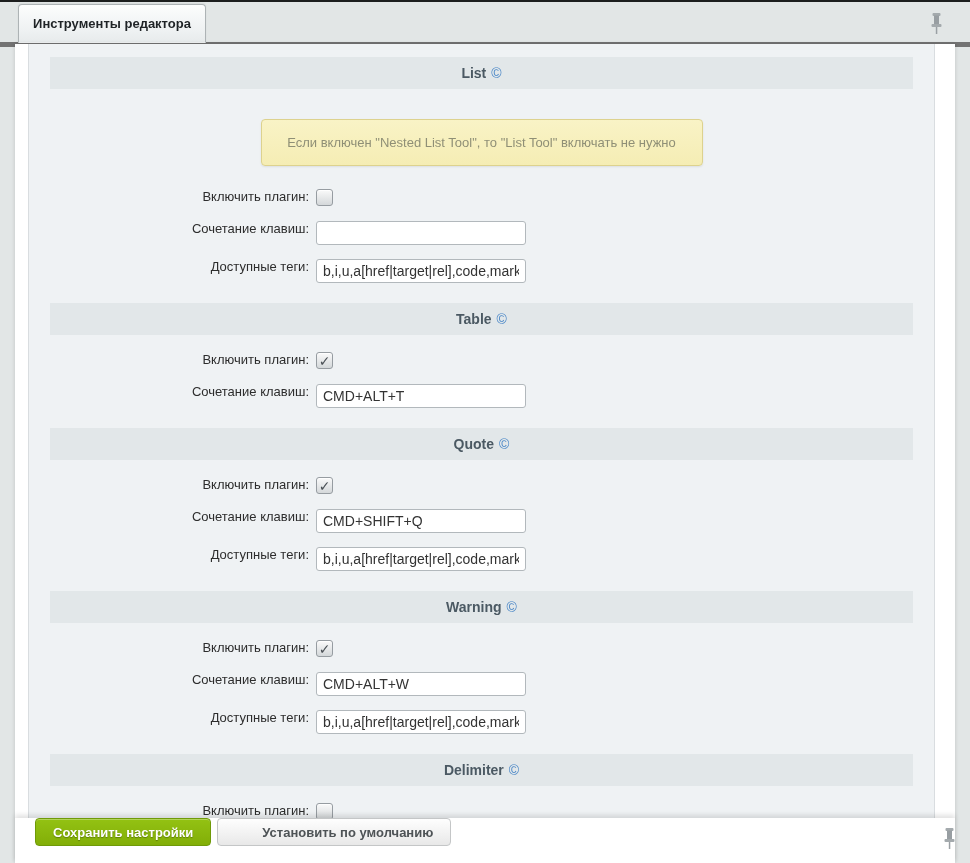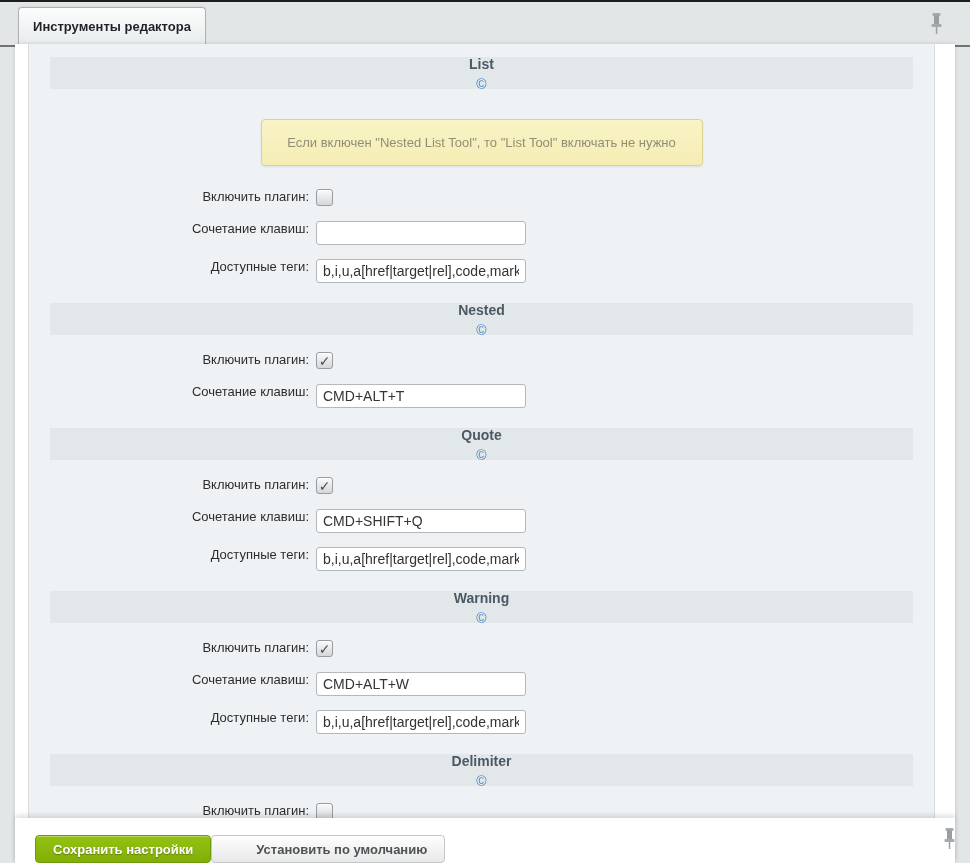--- a/index.html
+++ b/index.html
@@ -11,21 +11,21 @@
     background-image:
       radial-gradient(rgba(255,255,255,0.55) 18%, transparent 19%),
       radial-gradient(rgba(170,178,178,0.28) 18%, transparent 19%);
     background-size:4px 4px;
     background-position:0 0, 2px 2px;
     position:relative;
   }
 
   
   .topline { height:2px; background:#1c1e1e; }
-  .tabbar { height:45px; position:relative; border-bottom:2px solid #737373; }
+  .tabbar { height:45px; position:relative; border-bottom:5px solid #737373; }
   .tab {
     position:absolute; left:18px; bottom:-1px; height:39px; width:188px;
     background:linear-gradient(#fcfdfd,#eef1f2 70%,#e7ebec);
     border:1px solid #adb3b5; border-bottom:1px solid #f2f4f5;
     border-radius:4px 4px 0 0;
     display:flex; align-items:center; justify-content:center;
     font-size:13px; font-weight:bold; color:#1f2326;
     box-shadow:0 -1px 2px rgba(0,0,0,0.06);
     cursor:pointer;
   }
@@ -44,21 +44,21 @@
     background:#eff2f4;
     border-left:1px solid #d9dde0; border-right:1px solid #d9dde0;
     overflow:hidden;
     padding-top:13px;
   }
 
   
   .section { margin-bottom:20px; }
   .section-header {
     height:32px; margin:0 21px; background:#e2e7e9;
-    display:flex; align-items:center; justify-content:center; gap:5px;flex-direction:column;
+    display:flex; align-items:center; justify-content:center; gap:5px;
   }
   .section-title { font-size:14px; font-weight:bold; color:#4b5963; }
   .help-icon { font-size:14px; color:#4a87c7; text-decoration:none; cursor:pointer; line-height:1; }
 
   .notice {
     display:block; width:442px; margin:30px auto 23px auto;
     background:linear-gradient(#f9f3c6,#f5edb4);
     border:1px solid #ddd28e; border-radius:4px;
     padding:15px 10px; text-align:center;
     font-size:13px; color:#8f8f76;
@@ -85,21 +85,21 @@
   .checkbox::after {
     content:""; font-size:14px; font-weight:bold; color:#4b5156; line-height:1;
   }
   .checkbox[data-checked="true"]::after { content:"\2713"; }
 
   
   .footerbar {
     position:absolute; left:0; bottom:0; width:940px; height:45px;
     background:#ffffff;
     box-shadow:0 -3px 5px rgba(0,0,0,0.12);
-    display:flex; align-items:flex-end; padding-left:20px; gap:0;
+    display:flex; align-items:flex-start; padding-left:20px; gap:6px;
   }
   .btn {
     height:28px; border-radius:4px; font-size:13px; font-weight:bold;
     padding:0 17px; cursor:pointer;
     font-family:"Liberation Sans","DejaVu Sans",sans-serif;
   }
   .btn-save {
     background:linear-gradient(#93c213,#82ae07);
     border:1px solid #6f9a08; color:#ffffff;
     text-shadow:0 1px 1px rgba(0,0,0,0.3);
@@ -147,21 +147,21 @@
         </div>
         <div class="row">
           <span class="row-label">Доступные теги:</span>
           <input class="textfield" type="text" value="b,i,u,a[href|target|rel],code,mark" style="">
         </div>
       </div>
     </div>
 
     <div class="section">
       <div class="section-header">
-        <span class="section-title">Nested</span>
+        <span class="section-title">Table</span>
         <a class="help-icon">©</a>
       </div>
       <div class="rows">
         <div class="row">
           <span class="row-label">Включить плагин:</span>
           <span class="checkbox" data-checked="true"></span>
         </div>
         <div class="row">
           <span class="row-label">Сочетание клавиш:</span>
           <input class="textfield" type="text" value="CMD+ALT+T" style="">

